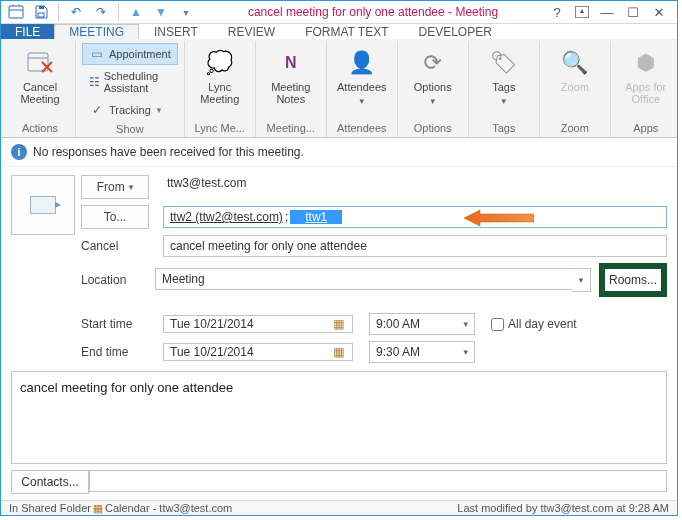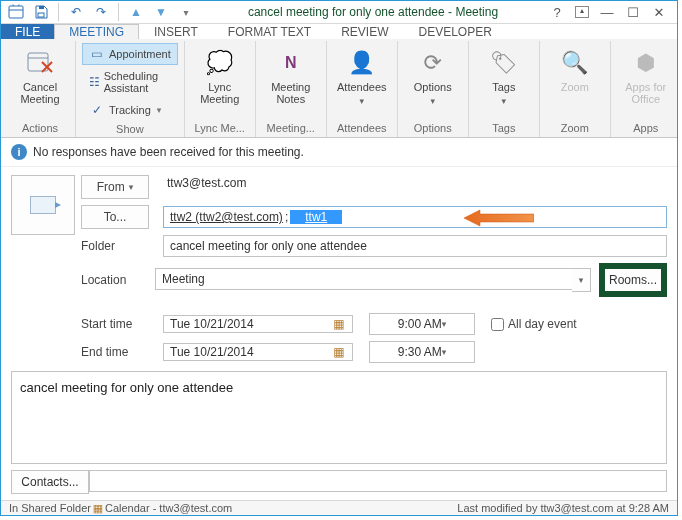--- a/index.html
+++ b/index.html
@@ -2,21 +2,21 @@
 <html><head>
 <meta charset="utf-8">
 <style>
 html,body{margin:0;padding:0;font-family:"Segoe UI",Arial,sans-serif;font-size:12px;color:#333;background:#fff}
 .window{width:678px;height:516px;border:1px solid #2a97d6;background:#fff;position:relative;box-sizing:border-box;display:flex;flex-direction:column}
 
 .titlebar{height:28px;background:#fff;display:flex;align-items:center;border-bottom:1px solid #d9d9d9}
 .qat{display:flex;align-items:center;gap:3px;padding-left:4px}
 .qat .qbtn{width:22px;height:22px;display:flex;align-items:center;justify-content:center;color:#2a6fb5}
 .qat .sep{width:1px;height:18px;background:#d0d0d0;margin:0 3px}
-.title{flex:1;text-align:center;font-size:12px;color:#14532d;white-space:nowrap;overflow:hidden}
+.title{flex:1;text-align:center;font-size:12px;color:#be185d;white-space:nowrap;overflow:hidden}
 .winbtns{display:flex;align-items:center;gap:10px;padding-right:10px;color:#555}
 .winbtns span{width:16px;text-align:center;font-size:13px;cursor:pointer}
 
 .tabrow{height:26px;display:flex;align-items:stretch;background:#fff}
 .filetab{background:#2a6fb5;color:#fff;padding:0 14px;display:flex;align-items:center;font-size:12px}
 .tab{padding:0 14px;display:flex;align-items:center;color:#555;font-size:12px;border:1px solid transparent;border-bottom:none;cursor:pointer}
 .tab.active{border-color:#c8c8c8;background:#f3f3f3;color:#2a6fb5}
 
 .ribbon{height:96px;background:#f3f3f3;border-bottom:1px solid #c8c8c8;display:flex;padding:2px 4px 0 4px}
 .group{display:flex;flex-direction:column;border-right:1px solid #d8d8d8;padding:2px 6px 0 6px}
@@ -48,21 +48,21 @@
 .to-field{flex:1;height:22px;border:1px solid #7fb4dc;background:#fff;padding:0 6px;font-size:12px;display:flex;align-items:center;gap:2px;box-sizing:border-box;position:relative}
 .to-field .underline{text-decoration:underline;color:#333}
 .to-field .sel{background:#3399ff;color:#fff;padding:0 15px;text-decoration:underline}
 .arrow{position:absolute;left:300px;top:2px;pointer-events:none}
 .arrow svg{display:block}
 .location-row{display:flex;align-items:center;gap:8px}
 .locinput{flex:1;display:flex}
 .dropbtn{width:18px;height:22px;border:1px solid #c3c3c3;border-left:none;background:#fdfdfd;display:flex;align-items:center;justify-content:center;cursor:pointer;font-size:9px;color:#666}
 .rooms{width:56px;height:22px;border:6px solid #14532d;background:#fdfdfd;font-size:12px;display:flex;align-items:center;justify-content:center;cursor:pointer}
 .datebox{width:190px;height:18px;border:1px solid #c3c3c3;background:#fff;display:flex;align-items:center;padding:0 6px;font-size:12px;box-sizing:border-box;justify-content:space-between}
-.timebox{width:106px;height:22px;border:1px solid #c3c3c3;background:#fff;display:flex;align-items:center;padding:0 6px;font-size:12px;box-sizing:border-box;justify-content:center}
+.timebox{width:106px;height:22px;border:1px solid #c3c3c3;background:#fff;display:flex;align-items:center;padding:0 6px;font-size:12px;box-sizing:border-box;justify-content:space-between}
 .calico{width:14px;height:14px;display:inline-flex;align-items:center;justify-content:center;color:#b57b2e;font-size:12px}
 .chev{font-size:9px;color:#666}
 .chk{display:flex;align-items:center;gap:4px;font-size:12px;color:#444}
 .chk input{margin:0}
 
 .bodywrap{margin:4px 10px 6px 10px;flex:1}
 .bodyta{width:100%;height:100%;min-height:90px;border:1px solid #c3c3c3;resize:none;font-family:inherit;font-size:13px;padding:8px;box-sizing:border-box;color:#222}
 
 .contactsrow{display:flex;margin:0 10px 6px 10px}
 .contactsbtn{width:76px;height:22px;border:1px solid #c3c3c3;background:#fdfdfd;font-size:12px;display:flex;align-items:center;justify-content:center;cursor:pointer}
@@ -109,22 +109,22 @@
       <span>—</span>
       <span>☐</span>
       <span>✕</span>
     </div>
   </div>
 
   <div class="tabrow">
     <div class="filetab">FILE</div>
     <div class="tab active">MEETING</div>
     <div class="tab">INSERT</div>
+    <div class="tab">REVIEW</div>
     <div class="tab">FORMAT TEXT</div>
-    <div class="tab">REVIEW</div>
     <div class="tab">DEVELOPER</div>
   </div>
 
   <div class="ribbon">
     <div class="group">
       <div class="group-body">
         <div class="bigbtn">
           <span class="ico">
             <svg width="30" height="28" viewBox="0 0 30 28">
                 <rect x="3" y="4" width="20" height="18" rx="2" fill="none" stroke="#7a93aa"></rect>
@@ -270,21 +270,21 @@
                     <stop offset="0" stop-color="#e66a1f"></stop>
                     <stop offset="1" stop-color="#f0944a"></stop>
                   </linearGradient>
                 </defs>
                 <polygon points="0,9 16,1 16,5 70,5 70,13 16,13 16,17" fill="url(#g)" stroke="#c8570f" stroke-width="0.5"></polygon>
               </svg>
           </div>
         </div>
       </div>
       <div class="frow">
-        <div class="flabel">Folder</div>
+        <div class="flabel">Cancel</div>
         <input class="txt" value="cancel meeting for only one attendee" style="">
       </div>
       <div class="frow location-row">
         <div class="flabel">Location</div>
         <div class="locinput">
           <input class="txt" style="border-right: none;" value="Meeting">
           <div class="dropbtn">▾</div>
         </div>
         <div class="rooms">Rooms...</div>
       </div>

